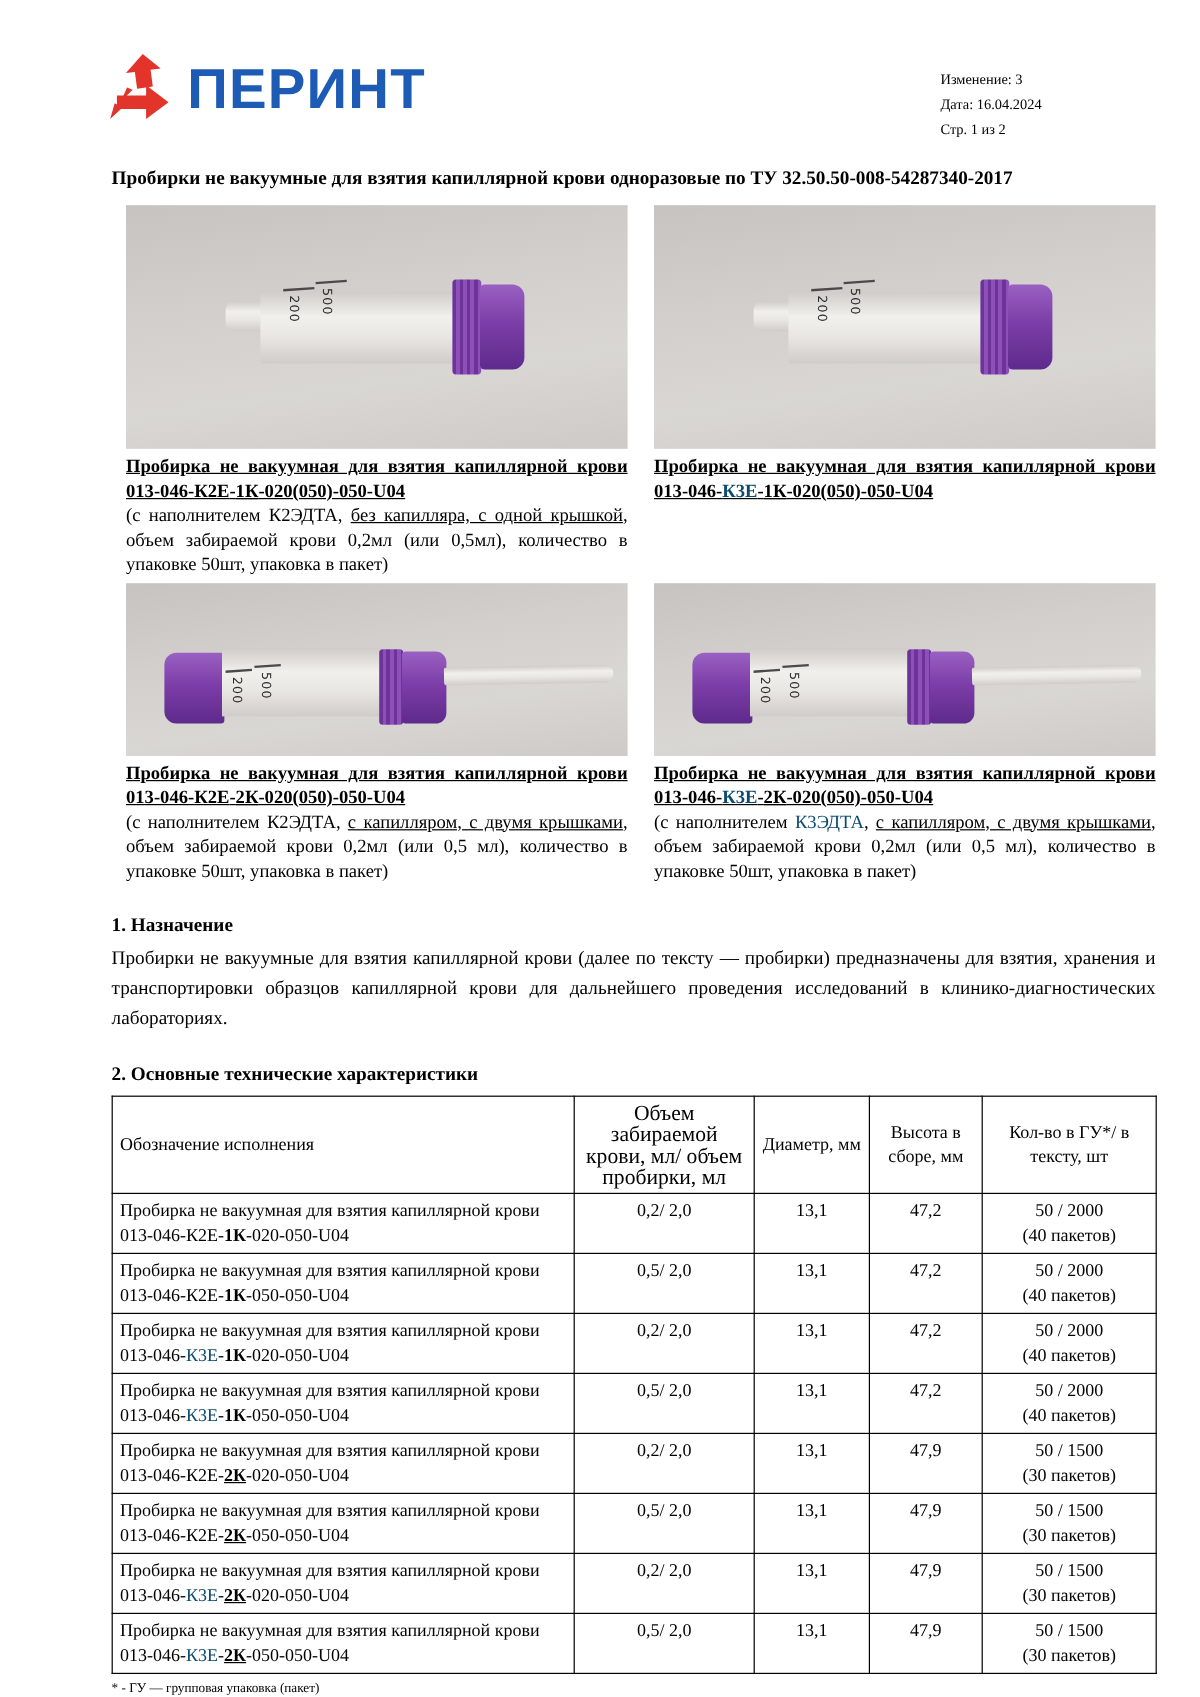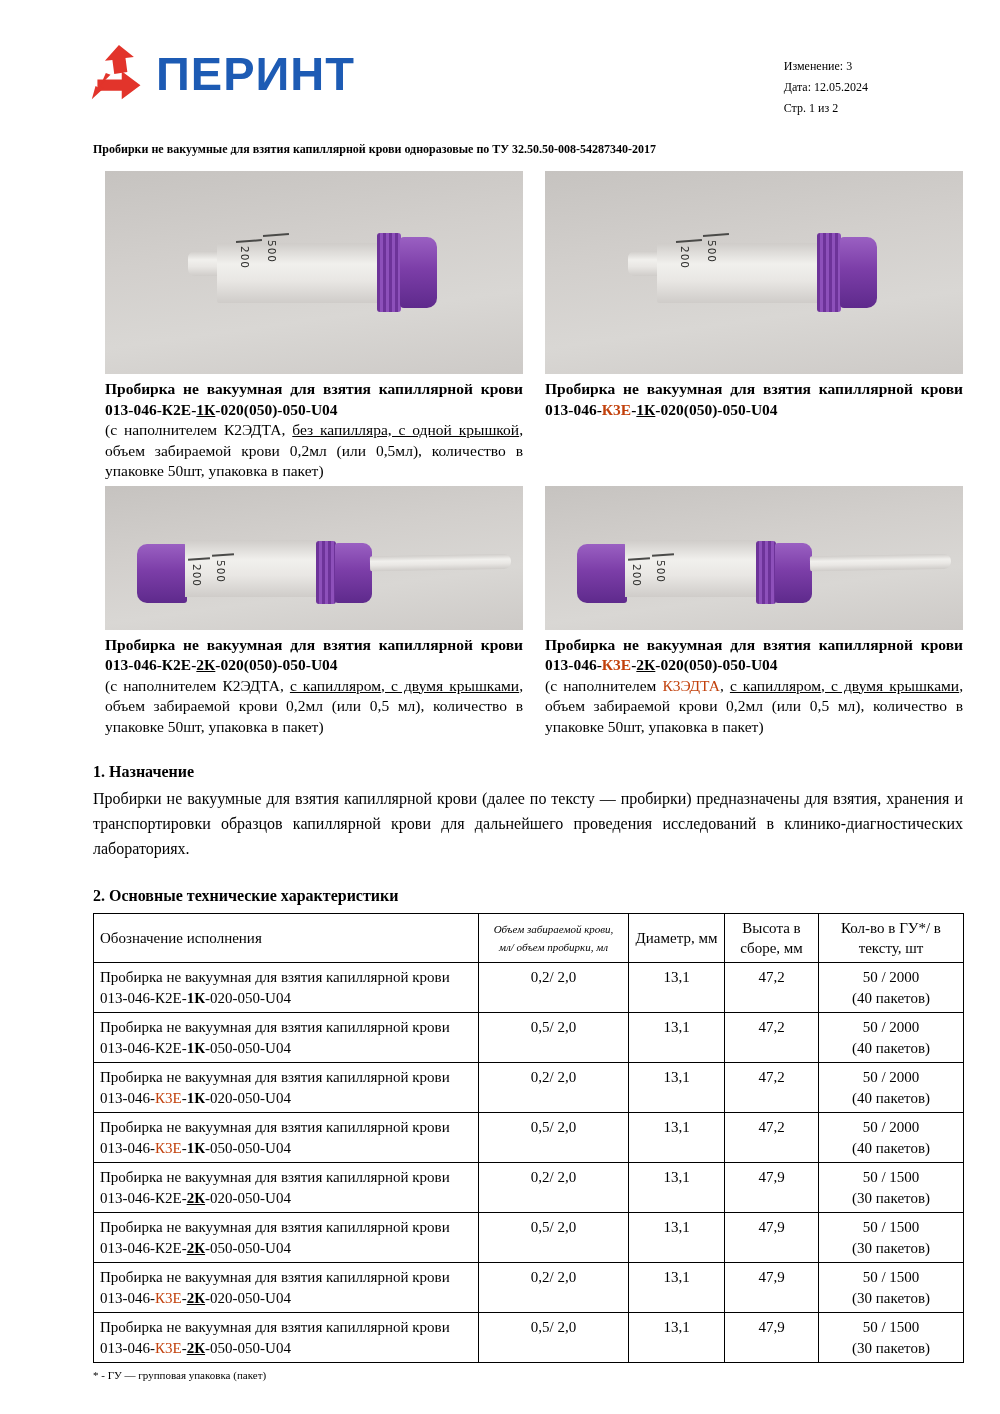--- a/index.html
+++ b/index.html
@@ -8,33 +8,33 @@
 
   
   .header{display:flex;justify-content:space-between;align-items:flex-start;padding:44px 132px 0 88px;}
   .logo{display:flex;align-items:center;gap:8px;}
   .logo-icon svg{width:60px;height:58px;display:block;}
   .logo-text{font-family:"Liberation Sans",sans-serif;font-weight:bold;font-size:47px;
              color:#1d5bb4;letter-spacing:1px;line-height:1;}
   .meta{font-size:12px;line-height:21px;padding-top:12px;}
 
   
-  .doc-title{margin:20px 37px 11px 93px;width:870px;font-weight:bold;font-size:12px;line-height:20px;}
+  .doc-title{margin:20px 37px 11px 93px;width:870px;font-weight:bold;font-size:16px;line-height:20px;}
 
   
   .cards{display:grid;grid-template-columns:418px 418px;column-gap:22px;margin:12px 0 0 105px;}
   .photo{position:relative;overflow:hidden;
          background:linear-gradient(172deg,#c6c3c0 0%,#d2cfcc 38%,#d9d7d4 68%,#cdcac7 100%);}
   .photo.pA{height:203px;}
   .photo.pB{height:144px;margin-top:4px;}
   .caption{margin-top:5px;font-size:15.5px;line-height:20.5px;text-align:justify;}
   .caption p{margin:0;}
-  .cap-title{font-weight:bold;}
+  .cap-title{font-weight:bold;text-decoration:underline;}
   .u{text-decoration:underline;}
-  .blue{color:#c2410c;}
+  .blue{color:#0c4a6e;}
 
   
   .photo div{position:absolute;}
   .tick{position:absolute;height:2px;background:#4a4a48;}
   .mark{position:absolute;writing-mode:vertical-rl;font-family:"DejaVu Sans",sans-serif;
         font-size:10.5px;letter-spacing:1px;color:#2e2e2c;}
   .tube-light{background:linear-gradient(180deg,#cfccc9,#f1f0ed 35%,#e9e7e4 62%,#cfccc9);}
   .cap-smooth{background:linear-gradient(180deg,#9a60c2,#7c3ea8 45%,#5e2a8c);}
   .cap-ribbed{background:repeating-linear-gradient(90deg,#6d3399 0 3px,#8d50ba 3px 6px);}
 
@@ -60,21 +60,21 @@
   
   .sec-heading{margin:26px 0 0 93px;font-weight:bold;font-size:16px;}
   .sec-body{margin:5px 37px 0 93px;width:870px;text-align:justify;font-size:16px;line-height:25px;}
   .sec-heading.s2{margin-top:26px;}
 
   
   table.spec{border-collapse:collapse;table-layout:fixed;width:870px;margin:8px 0 0 93px;font-size:15px;}
   table.spec th,table.spec td{border:1px solid #000;}
   table.spec thead th{font-weight:normal;vertical-align:middle;text-align:center;padding:4px 6px;line-height:20px;}
   table.spec th.h-name{text-align:left;vertical-align:middle;}
-  table.spec th.h-vol{font-size:11px;line-height:18px;font-style:italic;}
+  table.spec th.h-vol{font-size:18px;line-height:18px;}
   table.spec td{vertical-align:top;padding:4px 6px;line-height:20.5px;}
   table.spec td.c-name{text-align:left;}
   table.spec td.c-num{text-align:center;}
   .bcode{font-weight:bold;}
 
   .footnote{margin:6px 0 0 93px;font-size:11px;}
 </style>
 </head>
 <body>
 
@@ -86,21 +86,21 @@
         <svg viewBox="0 0 64 62" xmlns="http://www.w3.org/2000/svg">
           <polygon points="33,1 49,14 40,15 42,30 28,32 26,17 18,18" fill="#e2342b"></polygon>
           <polygon points="10,38 36,38 36,29 56,44 36,59 36,50 10,50" fill="#e2342b"></polygon>
           <polygon points="24,33 12,45 17,47 4,59 8,45 12,47 19,31" fill="#e2342b"></polygon>
         </svg>
       </span>
       <span class="logo-text">ПЕРИНТ</span>
     </div>
     <div class="meta">
       <div>Изменение: 3</div>
-      <div>Дата: 12.05.2024</div>
+      <div>Дата: 16.04.2024</div>
       <div>Стр. 1 из 2</div>
     </div>
   </div>
 
   <div class="doc-title">Пробирки не вакуумные для взятия капиллярной крови одноразовые по ТУ 32.50.50-008-54287340-2017</div>
 
   <div class="cards">
 
     <div class="photo pA">
       <div class="tube-tip tube-light"></div>

